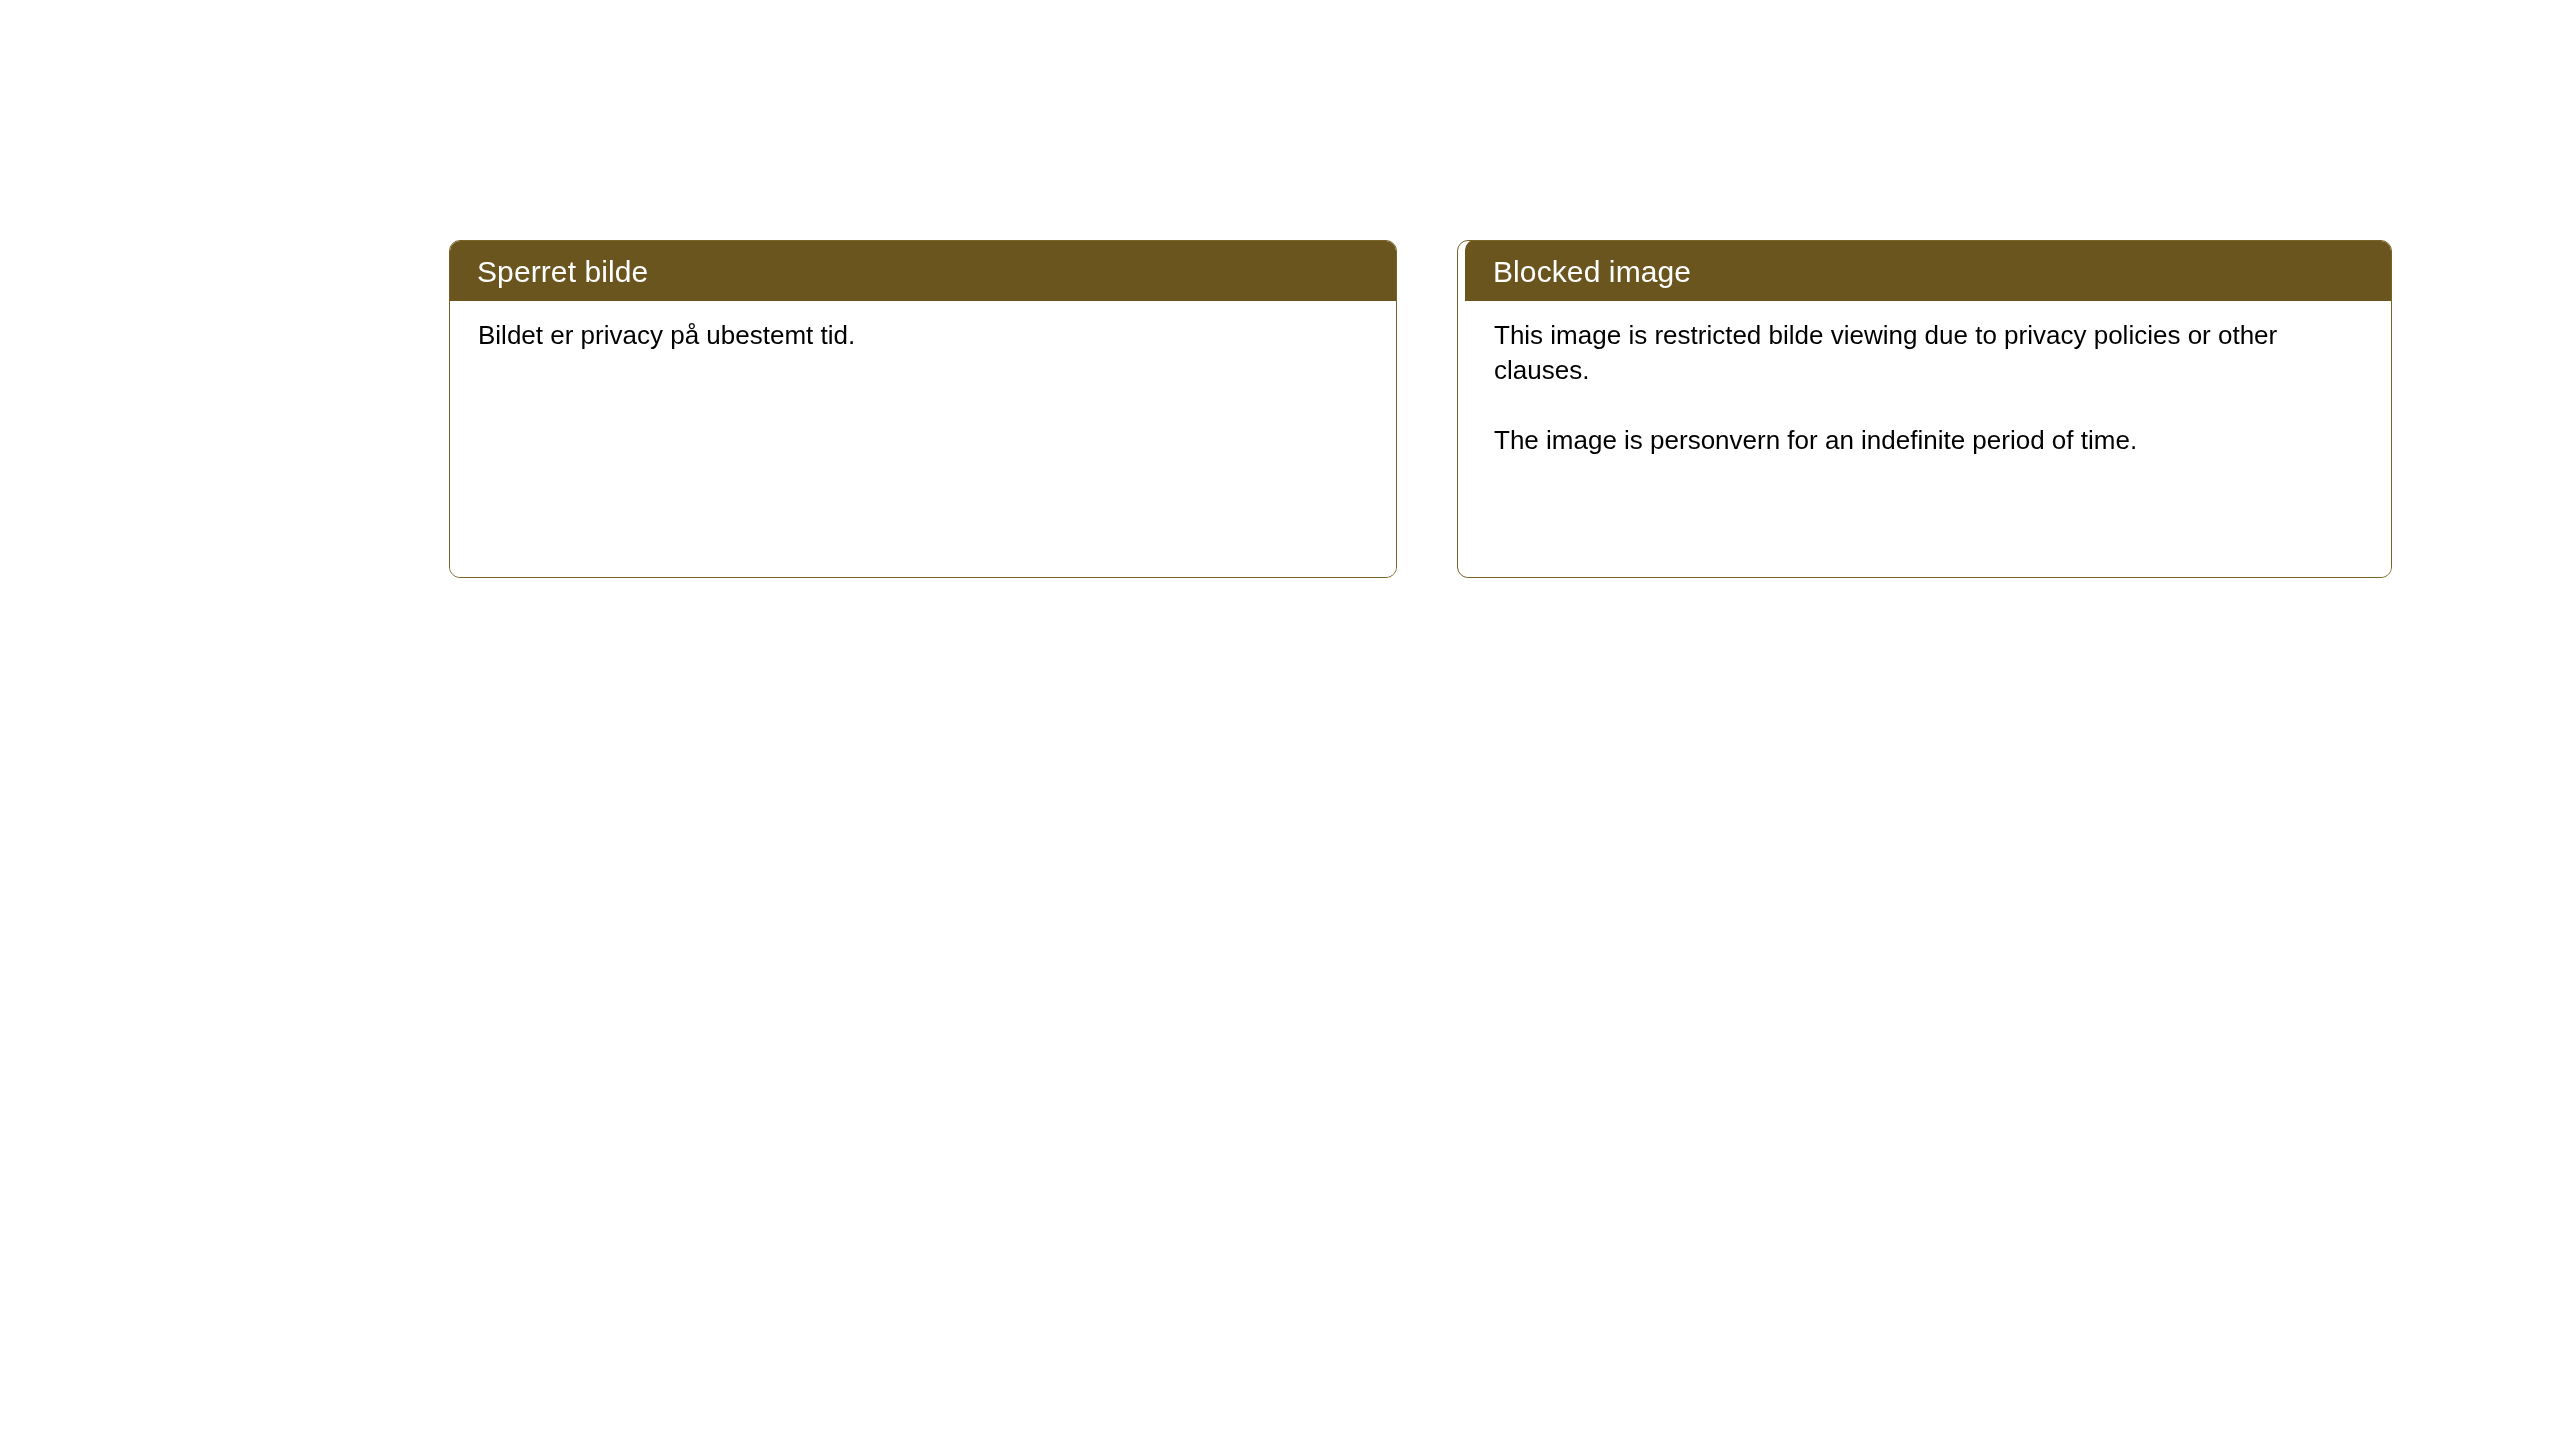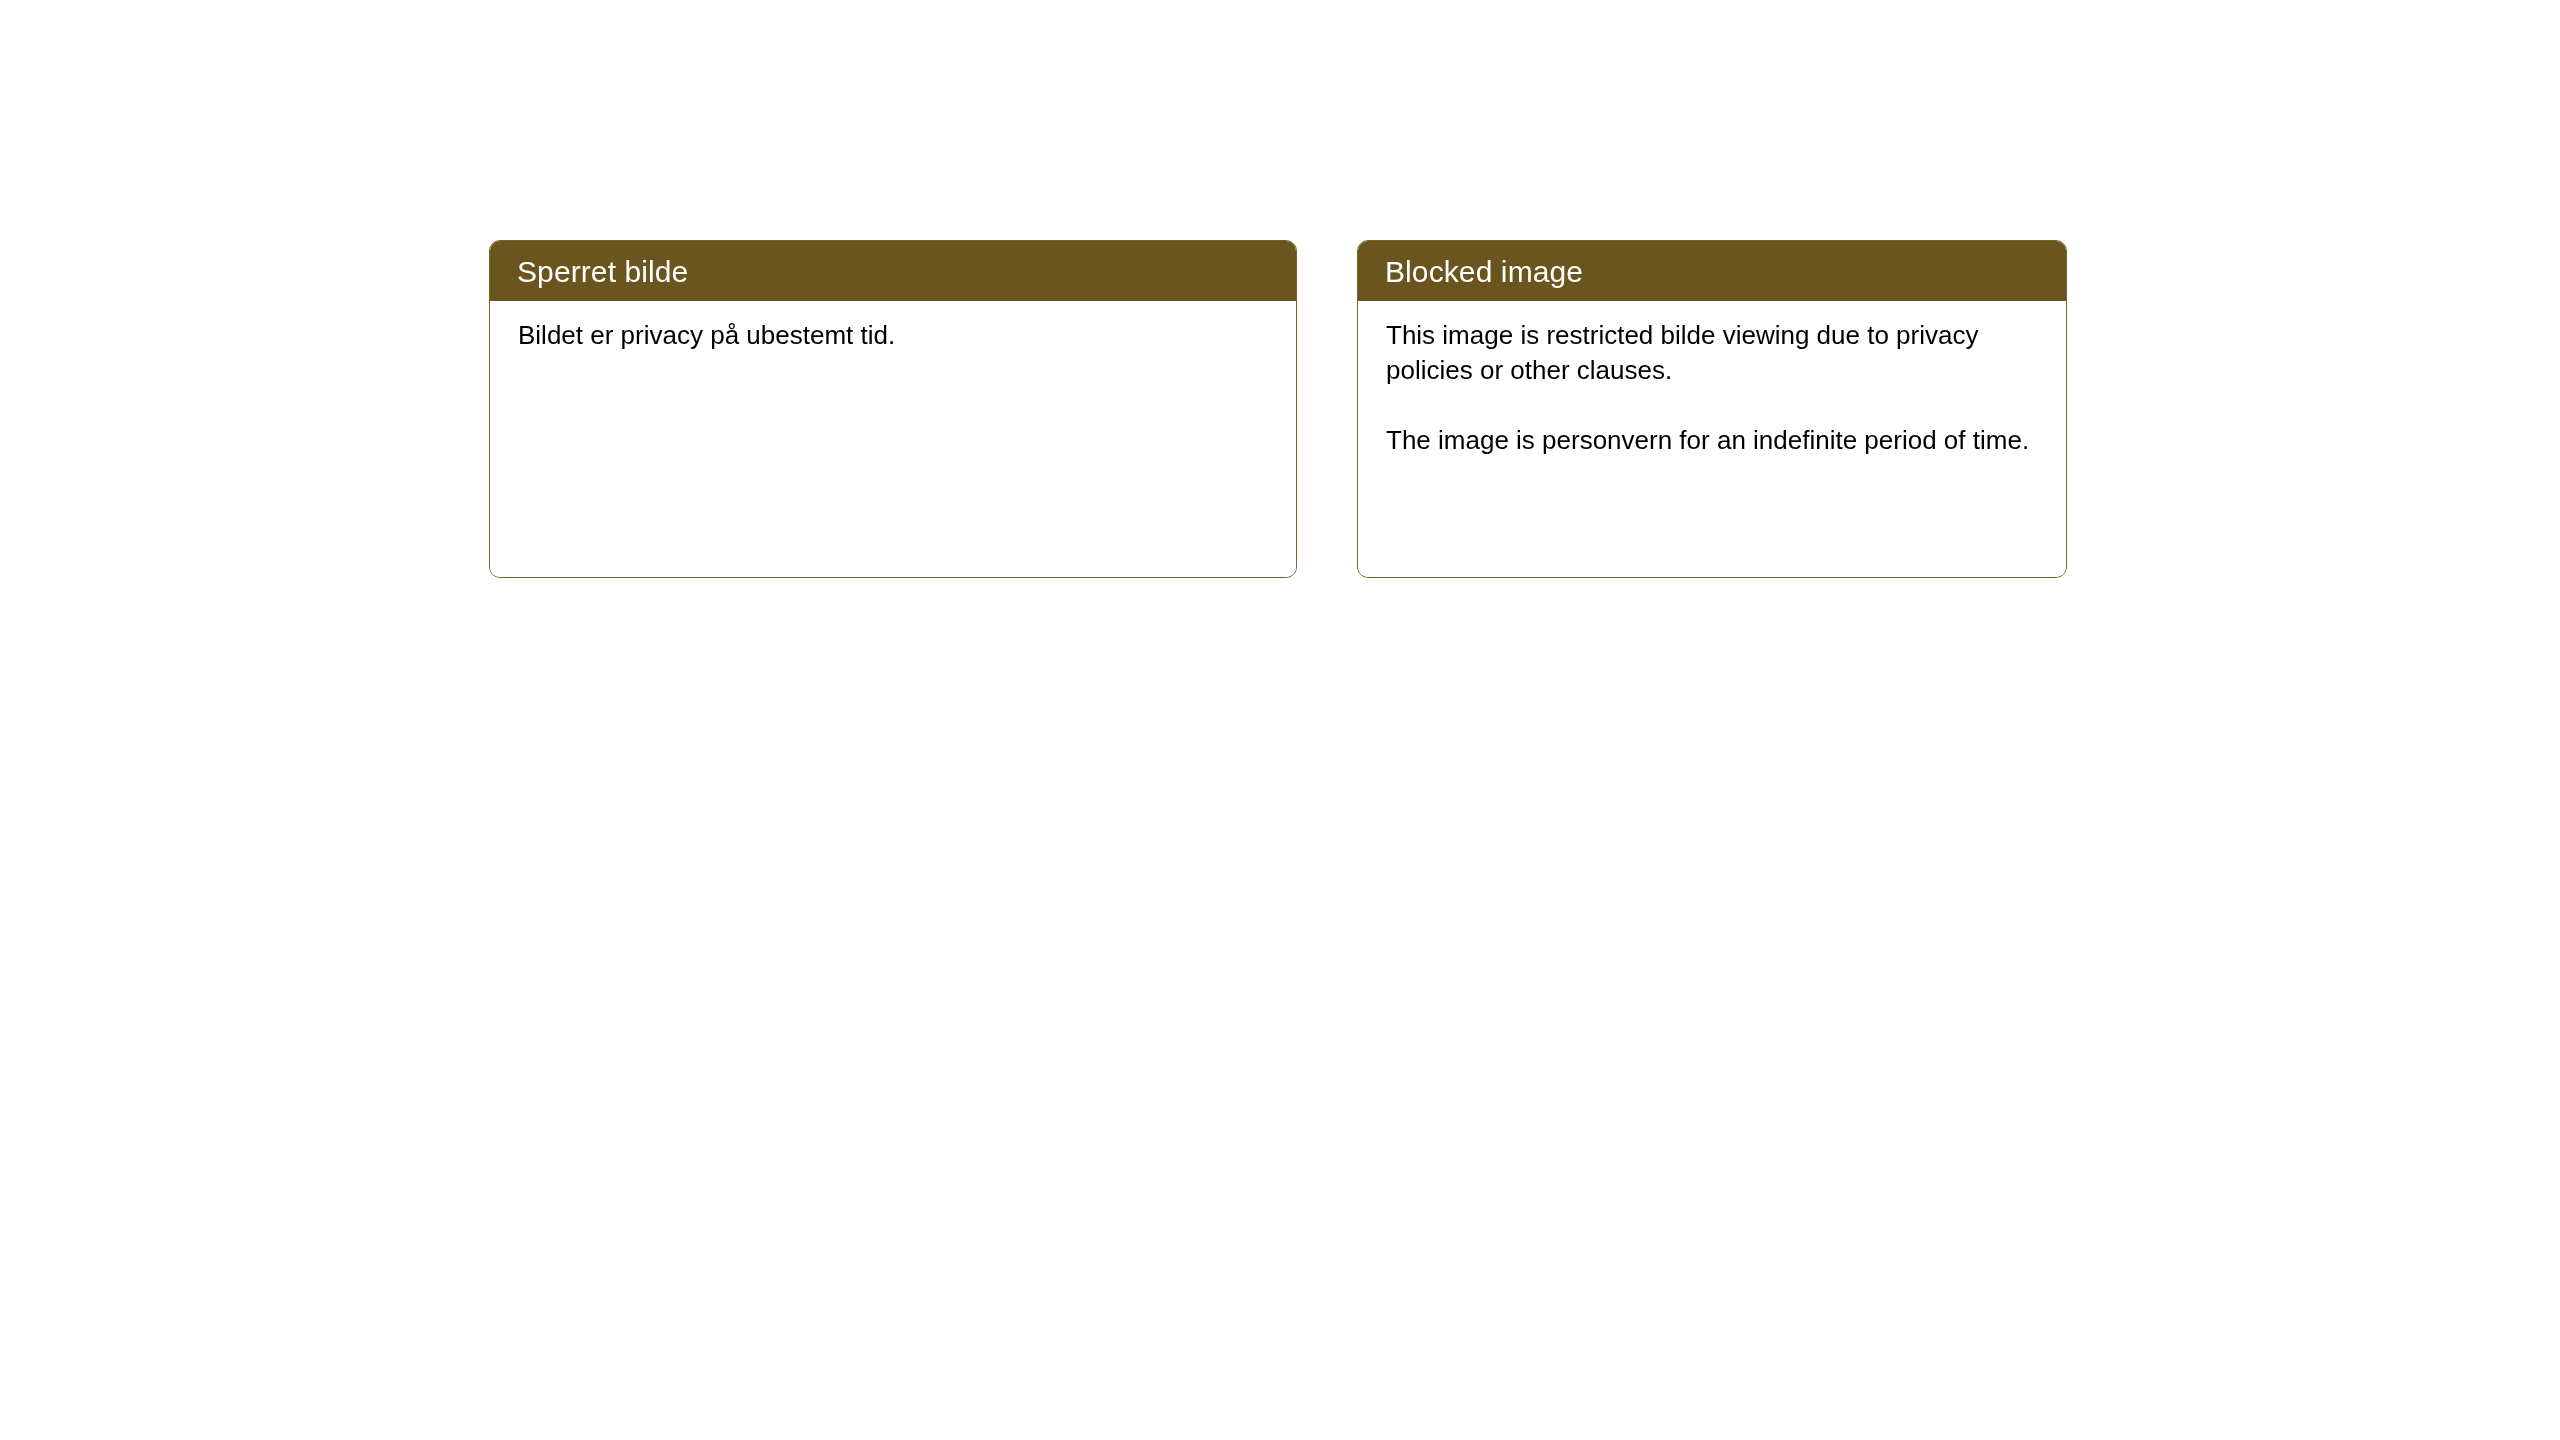--- a/index.html
+++ b/index.html
@@ -32,25 +32,25 @@
     border: 1px solid #7a6327;
     border-radius: 11px;
     height: 338px;
     overflow: hidden;
     display: flex;
     flex-direction: column;
     position: relative;
   }
 
   .notice-card.card-no {
-    width: 808px;
-    margin-left: 40px;
+    width: 948px;
   }
   .notice-card.card-en {
-    width: 710px;
+    width: 935px;
+    padding-left: 8px;
   }
 
   .card-header {
     background: #6b551f;
     border-top-left-radius: 10px;
     border-top-right-radius: 10px;
     height: 61px;
     min-height: 61px;
     display: flex;
     align-items: center;

